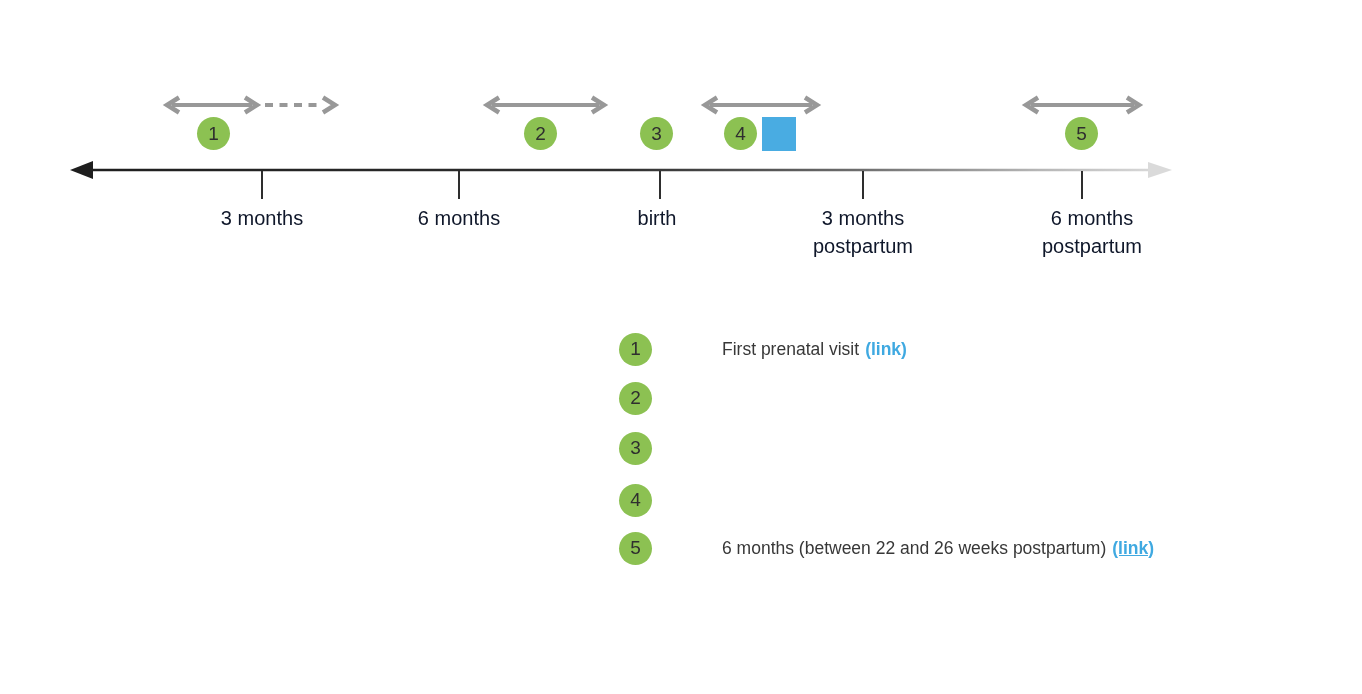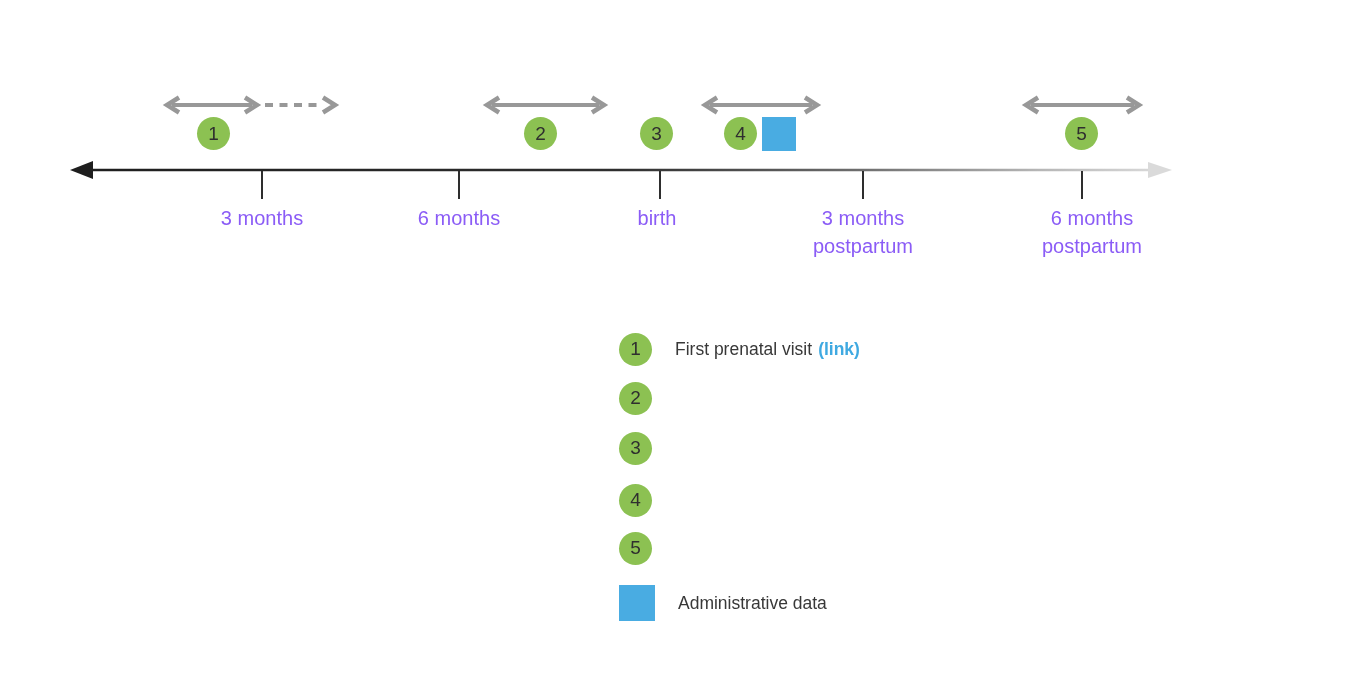--- a/index.html
+++ b/index.html
@@ -13,32 +13,32 @@
     position:absolute;width:33px;height:33px;border-radius:50%;
     background:#8cc152;color:#2f2f2f;font-size:19px;
     display:flex;align-items:center;justify-content:center;
   }
   .tl-square{
     position:absolute;left:762px;top:117px;width:34px;height:34px;background:#49ace2;
   }
   
   .tick-label{
     position:absolute;top:204px;transform:translateX(-50%);
-    text-align:center;font-size:20px;line-height:28px;color:#8b5cf6;white-space:nowrap;
+    text-align:center;font-size:20px;line-height:28px;color:#0f172a;white-space:nowrap;
   }
   
   .legend-row{
     position:absolute;left:619px;display:flex;align-items:center;gap:23px;height:36px;
   }
   .lg-circle{
     width:33px;height:33px;border-radius:50%;background:#8cc152;color:#2f2f2f;
     font-size:19px;display:flex;align-items:center;justify-content:center;flex:0 0 auto;
   }
   .lg-square{width:36px;height:36px;background:#49ace2;flex:0 0 auto;}
-  .lg-text{font-size:17.5px;color:#383838;white-space:nowrap;}
+  .lg-text{font-size:17.5px;color:#383838;white-space:nowrap;margin-left:47px;}
   .lg-link{color:#3fa9e1;font-weight:bold;text-decoration:underline;margin-left:6px;cursor:pointer;}
   .lg-link.no-underline{text-decoration:none;}
 </style>
 </head>
 <body>
 
 <div class="canvas">
 
   <svg class="overlay" width="1362" height="260" viewBox="0 0 1362 260">
     <defs>
@@ -134,22 +134,19 @@
   <div class="legend-row" style="top:430px">
     <div class="lg-circle">3</div>
   </div>
 
   <div class="legend-row" style="top:482px">
     <div class="lg-circle">4</div>
   </div>
 
   <div class="legend-row" style="top:530px">
     <div class="lg-circle">5</div>
+    <div class="lg-text">
+      <span>6 months (between 22 and 26 weeks postpartum)</span><a class="lg-link">(link)</a>
+    </div>
   </div>
 
-  <div class="legend-row" style="top:585px">
-    <div class="lg-square"></div>
-    <div class="lg-text">
-      <span>Administrative data</span>
-    </div>
-  </div>
 
 </div>
 
 </body></html>

